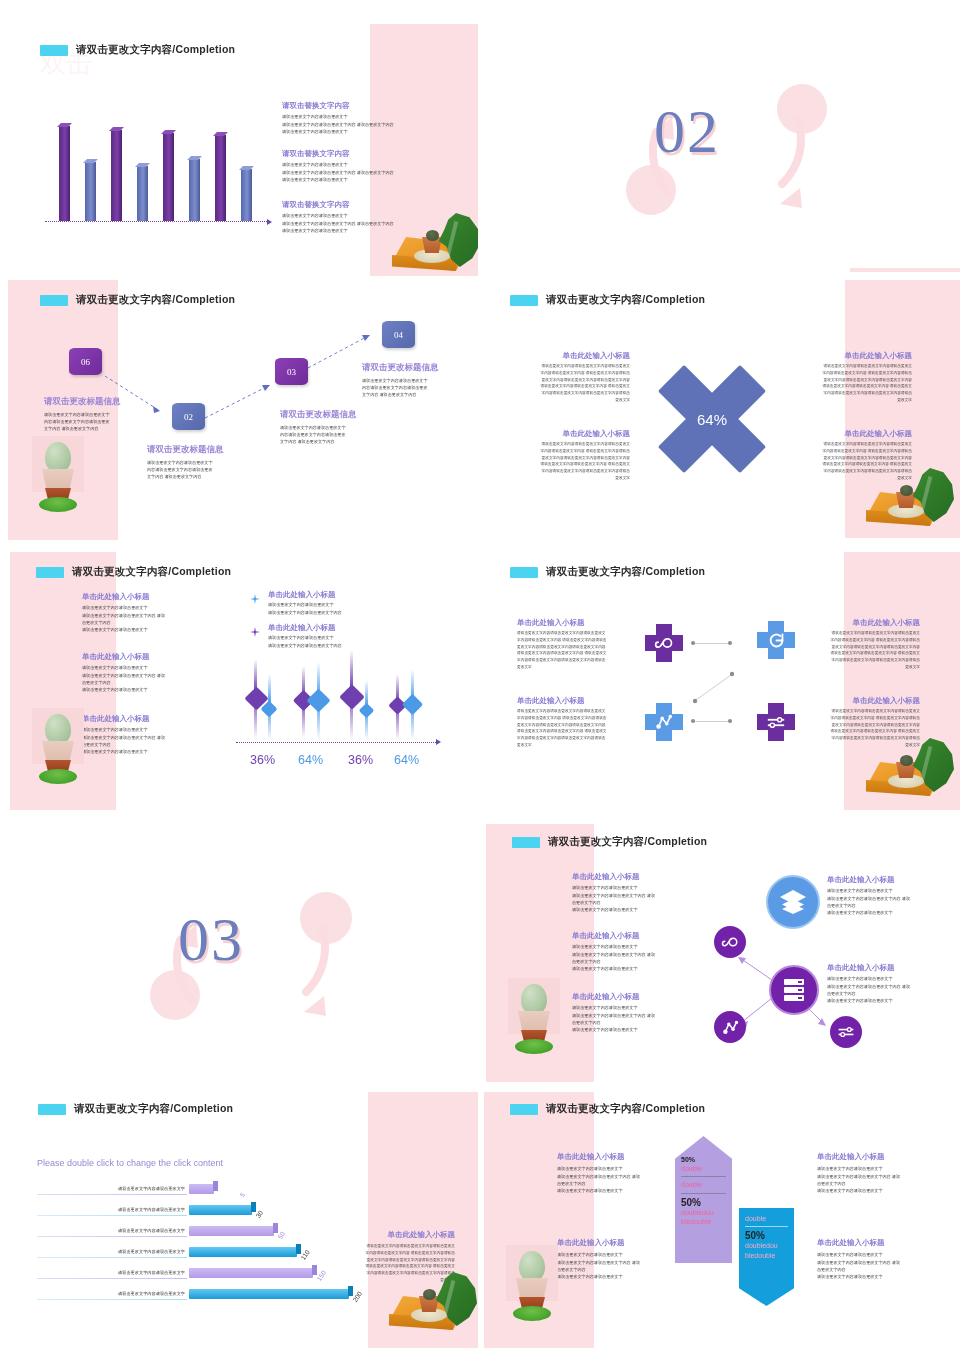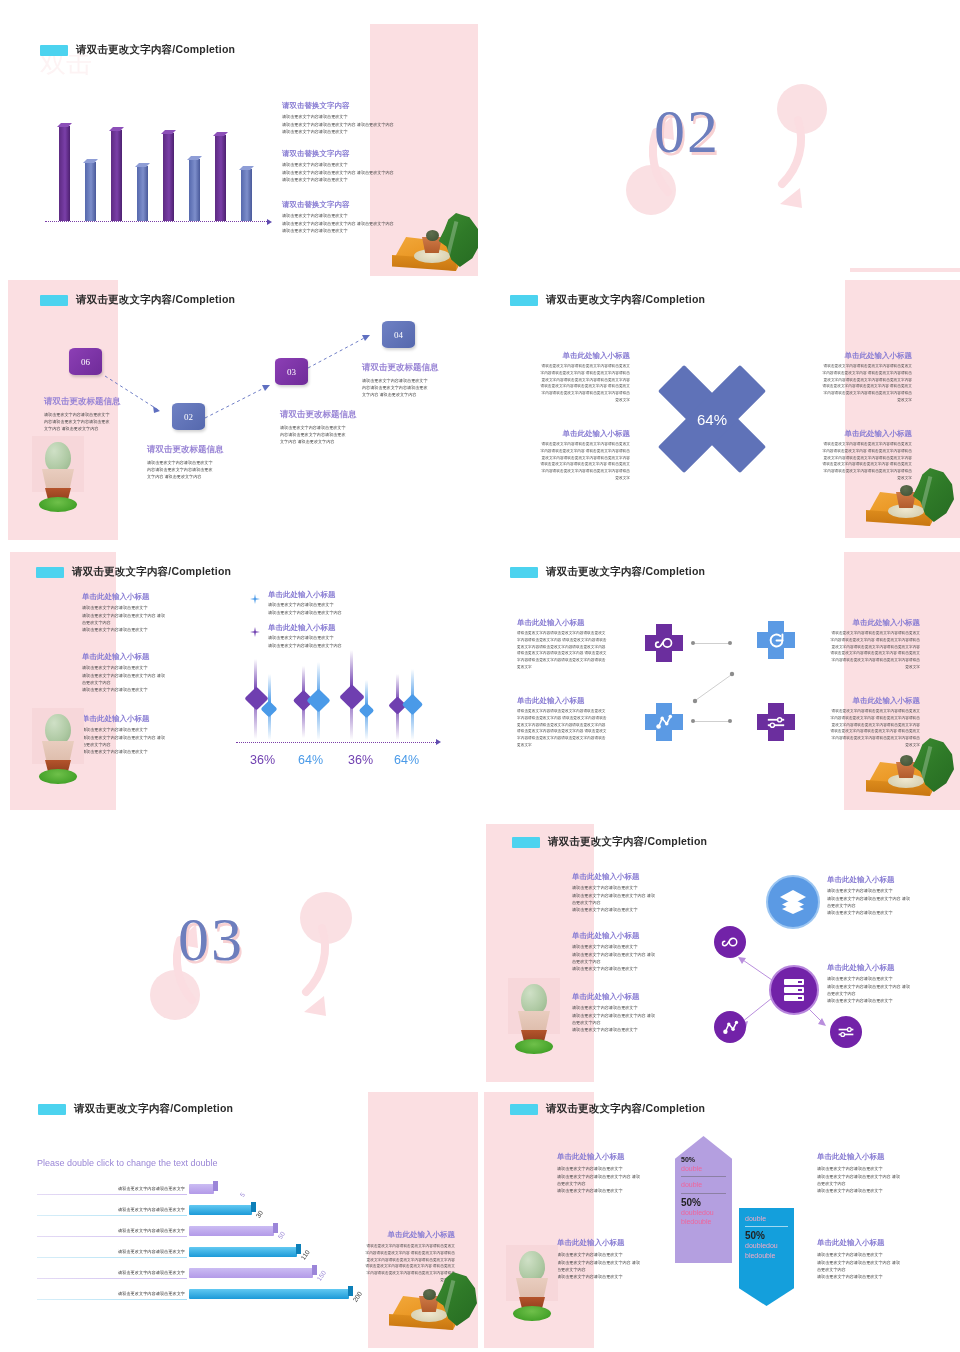--- a/index.html
+++ b/index.html
@@ -711,21 +711,21 @@
     </div>
   </div>
 
   <div class="slide" style="left:0;top:1090px;width:478px;height:262px;">
     <div class="pinkpanel" style="left:368px;top:2px;width:110px;height:256px;"></div>
     <div class="s-title" style="left:38px;top:12px;">
       <span class="chip"></span>
       <span class="ttxt">请双击更改文字内容/Completion</span>
     </div>
 
-    <div style="position:absolute;left:37px;top:68px;font-size:9px;color:#9a86d6;">Please double click to change the text double</div>
+    <div style="position:absolute;left:37px;top:68px;font-size:9px;color:#9a86d6;">Please double click to change the click content</div>
 
     <div style="position:absolute;left:37px;top:85px;width:300px;height:130px;">
 
       <div class="hbarline" style="left:0;top:19px;width:150px;background:linear-gradient(90deg,#e4dbf5,#cdbcf0);"></div>
       <div class="hlabel" style="left:10px;top:11px;width:138px;">请双击更改文字内容请双击更改文字</div>
       <div class="hbar" style="left:152px;top:9px;width:25px;background:linear-gradient(180deg,#cbbcf3 0%,#b39ae8 100%);">
         <div class="cap" style="background:#9b85d8;"></div>
       </div>
       <div class="hval" style="left:207px;top:16px;color:#9a86d6;">5</div>
 

